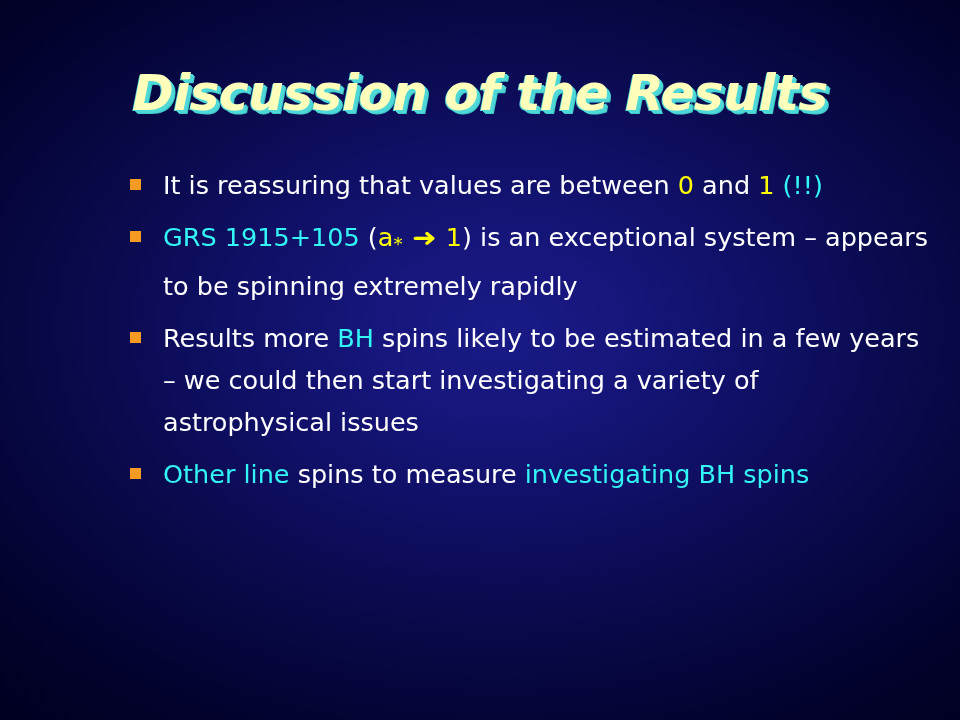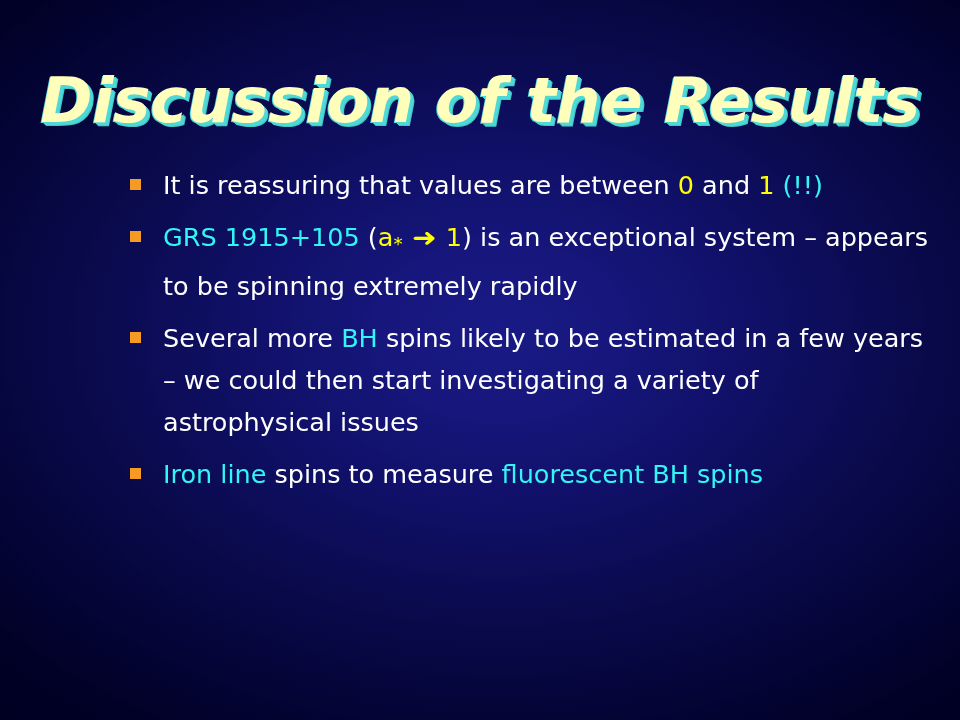--- a/index.html
+++ b/index.html
@@ -25,21 +25,21 @@
   }
 
   
   #title {
     position: absolute;
     left: 0;
     top: 64px;
     width: 960px;
     text-align: center;
     font-family: "DejaVu Sans", "Liberation Sans", sans-serif;
-    font-size: 63px;
+    font-size: 50px;
     font-weight: bold;
     font-style: italic;
     letter-spacing: -0.5px;
     color: #ffffbb;
     text-shadow:
        2px  2px 0 #4fd8d8,
        3px  3px 0 #4fd8d8,
        4px  4px 0 #3fc8c8,
       -1px  1px 0 #4fd8d8;
     white-space: nowrap;
@@ -90,17 +90,17 @@
 </head>
 <body>
 
 <div id="slide">
 
   <div id="title">Discussion of the Results</div>
 
   <div id="bullets">
       <div class="bullet-row"><span class="bullet-marker"></span><span class="txt"><span class="c-white">It is reassuring that values are between </span><span class="c-yellow">0</span><span class="c-white"> and </span><span class="c-yellow">1</span><span class="c-white"> </span><span class="c-cyan">(!!)</span></span></div>
       <div class="bullet-row"><span class="bullet-marker"></span><span class="txt"><span class="c-cyan">GRS 1915+105</span><span class="c-white"> (</span><span class="c-yellow">a</span><span class="c-yellow sub">*</span><span class="c-white"> </span><span class="c-yellow arrow">➜</span><span class="c-white"> </span><span class="c-yellow">1</span><span class="c-white">) is an exceptional system – appears to be spinning extremely rapidly</span></span></div>
-      <div class="bullet-row"><span class="bullet-marker"></span><span class="txt"><span class="c-white">Several more </span><span class="c-cyan">BH</span><span class="c-white"> spins likely to be estimated in a few years – we could then start investigating a variety of astrophysical issues</span></span></div>
-      <div class="bullet-row"><span class="bullet-marker"></span><span class="txt"><span class="c-cyan">Iron line</span><span class="c-white"> spins to measure </span><span class="c-cyan">fluorescent BH spins</span></span></div>
+      <div class="bullet-row"><span class="bullet-marker"></span><span class="txt"><span class="c-white">Results more </span><span class="c-cyan">BH</span><span class="c-white"> spins likely to be estimated in a few years – we could then start investigating a variety of astrophysical issues</span></span></div>
+      <div class="bullet-row"><span class="bullet-marker"></span><span class="txt"><span class="c-cyan">Other line</span><span class="c-white"> spins to measure </span><span class="c-cyan">investigating BH spins</span></span></div>
     </div>
 
 </div>
 
 </body></html>

